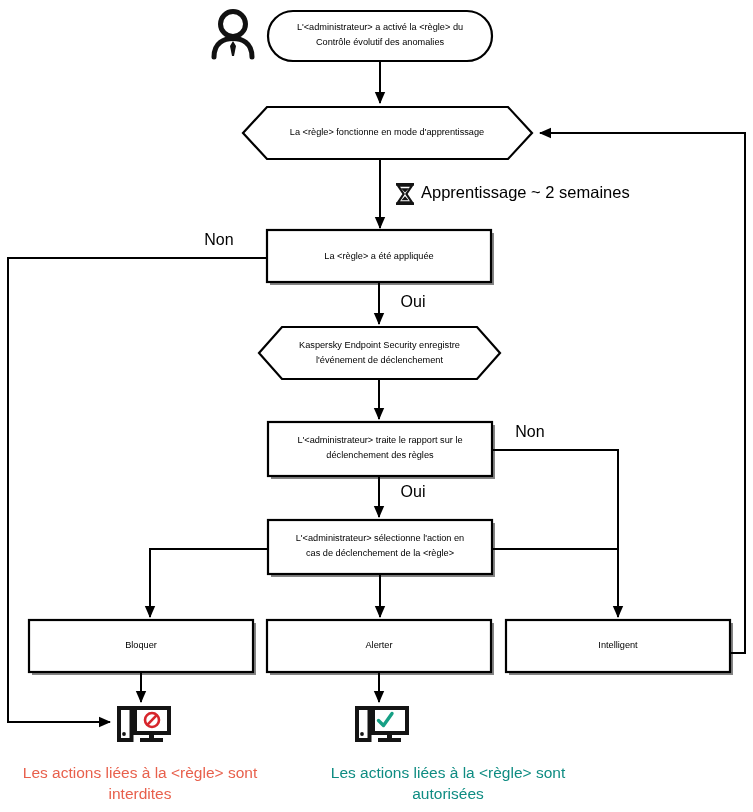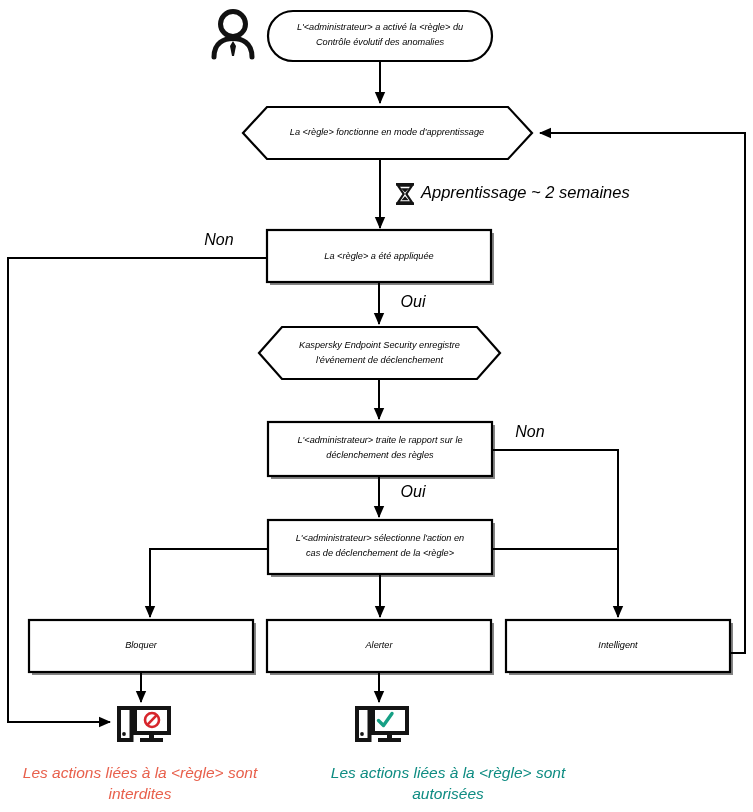--- a/index.html
+++ b/index.html
@@ -10,21 +10,20 @@
   body {
     width: 753px;
     height: 812px;
     font-family: "Liberation Sans", sans-serif;
     overflow: hidden;
   }
   #diagram-root {
     position: relative;
     width: 753px;
     height: 812px;
-    font-style: italic;
   }
   svg#flowchart {
     display: block;
     width: 753px;
     height: 812px;
   }
   .shape {
     fill: #ffffff;
     stroke: #000000;
     stroke-width: 2.2;

